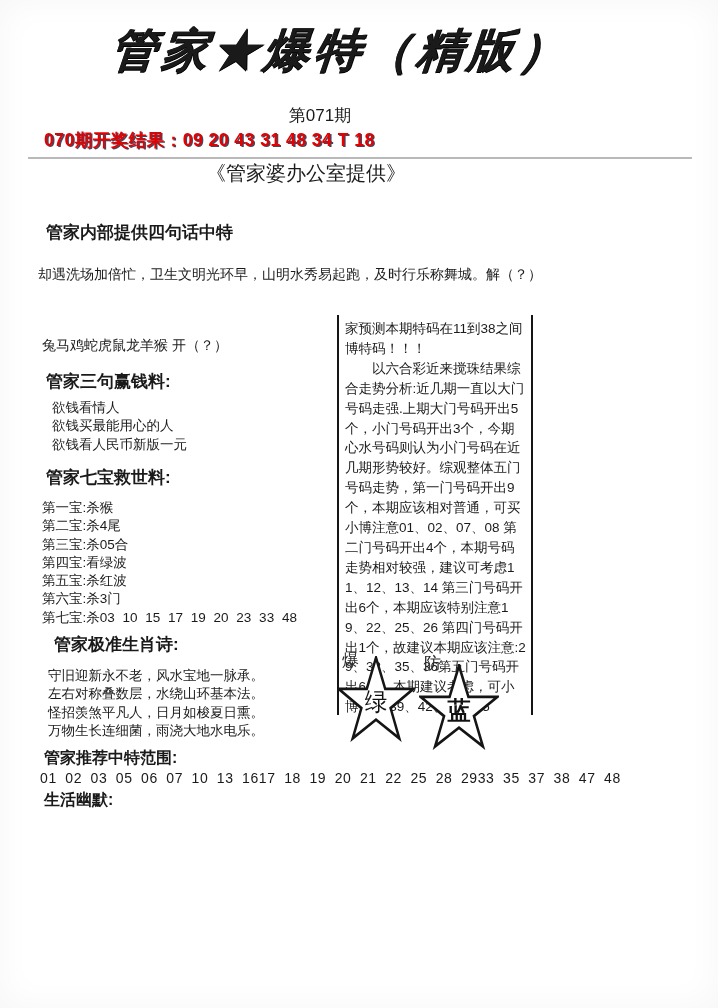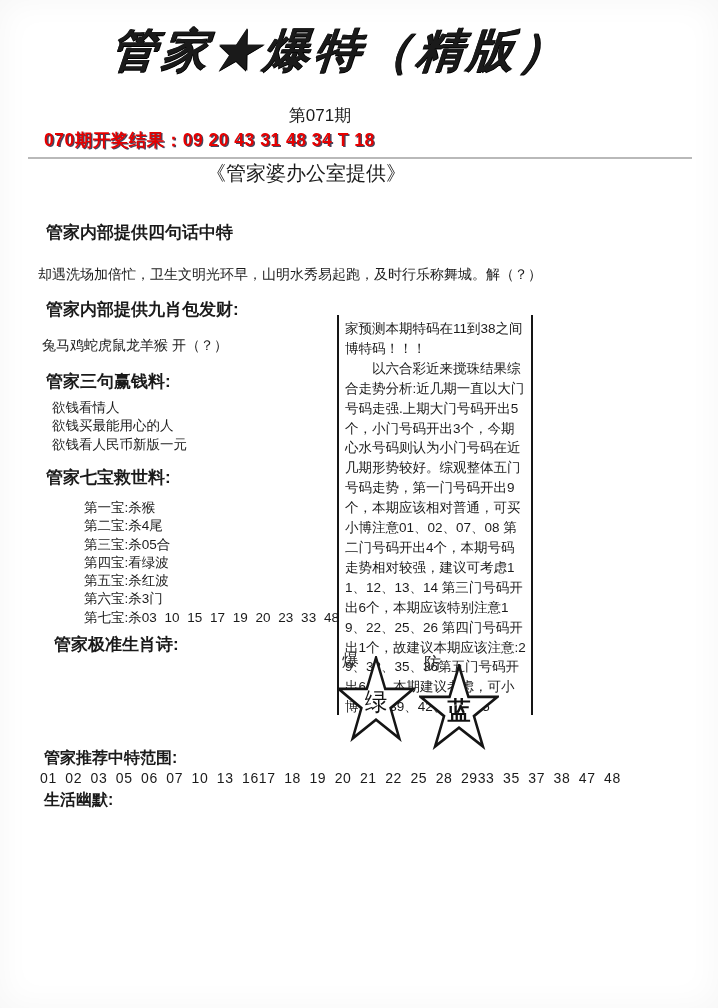--- a/index.html
+++ b/index.html
@@ -37,21 +37,21 @@
   .sec-heading{font-size:17px;font-weight:bold;white-space:nowrap;}
   .body-txt{font-size:14px;white-space:nowrap;}
   .list{font-size:13.5px;line-height:18.3px;white-space:nowrap;}
   .h-four{top:221px;left:46px;}
   .p-four{top:266px;left:38px;}
   .h-nine{top:298px;left:46px;}
   .p-nine{top:337px;left:42px;}
   .h-three{top:370px;left:46px;}
   .l-three{top:399px;left:52px;}
   .h-seven{top:466px;left:46px;}
-  .l-seven{top:499px;left:42px;word-spacing:4px;margin-left:42px;}
+  .l-seven{top:499px;left:42px;word-spacing:4px;}
   .h-zpoem{top:633px;left:46px;margin-left:8px;}
   .l-zpoem{top:667px;left:48px;}
   .h-range{top:748px;left:44px;font-size:16px;}
   .p-range{top:770px;left:40px;font-size:14px;letter-spacing:0.6px;word-spacing:4px;white-space:nowrap;}
   .h-humor{top:790px;left:44px;font-size:16px;}
   .p-humor{top:811px;left:40px;width:620px;font-size:19px;line-height:23.5px;white-space:normal;}
   .analysis-box{
     top:315px;left:337px;width:196px;height:400px;
     box-sizing:border-box;
     border-left:2px solid #151515;border-right:2px solid #151515;
@@ -76,21 +76,20 @@
 
   <div class="abs page-title">管家★爆特（精版）</div>
   <div class="abs issue">第071期</div>
   <div class="abs prev-result">070期开奖结果：09 20 43 31 48 34 T 18</div>
   <div class="abs rule"></div>
   <div class="abs provider">《管家婆办公室提供》</div>
 
   <div class="abs sec-heading h-four">管家内部提供四句话中特</div>
   <div class="abs body-txt p-four">却遇洗场加倍忙，卫生文明光环早，山明水秀易起跑，及时行乐称舞城。解（？）</div>
 
-  <div class="abs sec-heading h-nine">管家内部提供九肖包发财:</div>
   <div class="abs body-txt p-nine">兔马鸡蛇虎鼠龙羊猴 开（？）</div>
 
   <div class="abs sec-heading h-three">管家三句赢钱料:</div>
   <div class="abs list l-three">
     <div>欲钱看情人</div>
     <div>欲钱买最能用心的人</div>
     <div>欲钱看人民币新版一元</div>
   </div>
 
   <div class="abs sec-heading h-seven">管家七宝救世料:</div>
@@ -98,20 +97,26 @@
     <div>第一宝:杀猴</div>
     <div>第二宝:杀4尾</div>
     <div>第三宝:杀05合</div>
     <div>第四宝:看绿波</div>
     <div>第五宝:杀红波</div>
     <div>第六宝:杀3门</div>
     <div>第七宝:杀03 10 15 17 19 20 23 33 48</div>
   </div>
 
   <div class="abs sec-heading h-zpoem">管家极准生肖诗:</div>
+  <div class="abs list l-zpoem">
+    <div>守旧迎新永不老，风水宝地一脉承。</div>
+    <div>左右对称叠数层，水绕山环基本法。</div>
+    <div>怪招羡煞平凡人，日月如梭夏日熏。</div>
+    <div>万物生长连细菌，雨浇大地水电乐。</div>
+  </div>
 
   <div class="abs analysis-box">
     <div class="analysis-text">家预测本期特码在11到38之间博特码！！！
 　　以六合彩近来搅珠结果综合走势分析:近几期一直以大门号码走强.上期大门号码开出5个，小门号码开出3个，今期心水号码则认为小门号码在近几期形势较好。综观整体五门号码走势，第一门号码开出9个，本期应该相对普通，可买小博注意01、02、07、08 第二门号码开出4个，本期号码走势相对较强，建议可考虑11、12、13、14 第三门号码开出6个，本期应该特别注意19、22、25、26 第四门号码开出1个，故建议本期应该注意:29、32、35、36第五门号码开出6个，本期建议考虑，可小博注意:39、42、44、45</div>
   </div>
 
   <div class="abs stars">
     <span class="star-label explode-label">爆</span>
     <svg class="star-svg star1" viewBox="0 0 100 100" preserveAspectRatio="none">
       <polygon points="50,2 61.8,38.2 98,38.2 68.7,60.6 79.9,95.9 50,74 20.1,95.9 31.3,60.6 2,38.2 38.2,38.2" fill="#ffffff" stroke="#151515" stroke-width="3.2" stroke-linejoin="miter"></polygon>

